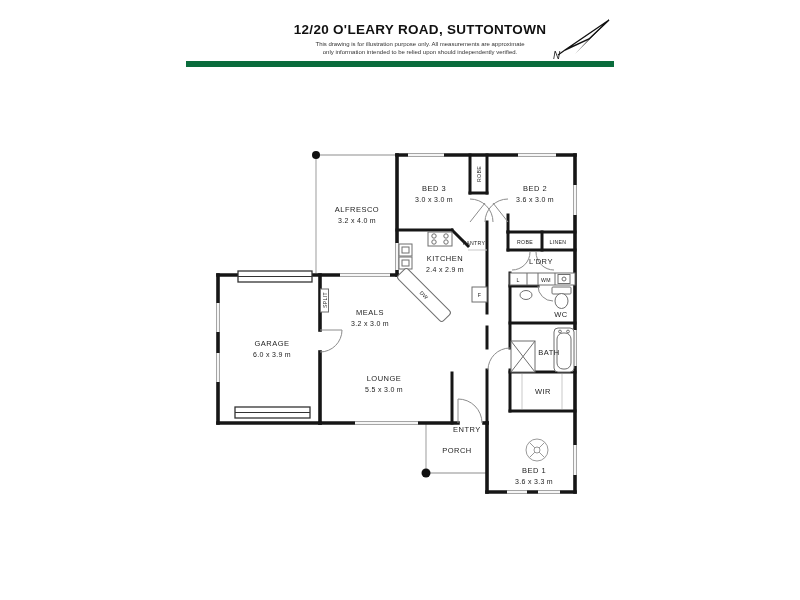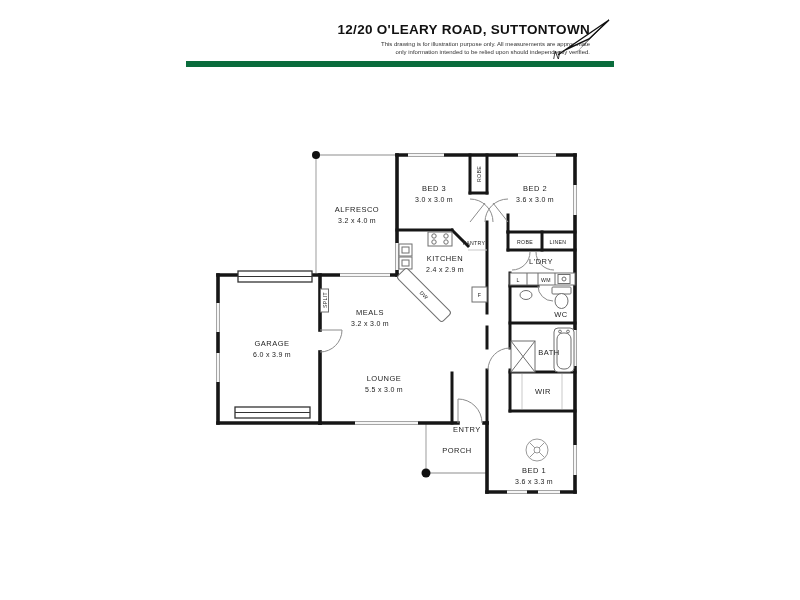--- a/index.html
+++ b/index.html
@@ -2,21 +2,21 @@
 <html><head>
 <meta charset="utf-8">
 <style>
   html,body{margin:0;padding:0;background:#fff;}
   #stage{position:relative;width:800px;height:600px;background:#fff;overflow:hidden;
          font-family:"Liberation Sans",sans-serif;}
   
   .logo{position:absolute;left:190px;top:14px;width:130px;}
   .logo-main{font-size:29px;font-weight:800;color:#27a05d;letter-spacing:-0.5px;line-height:1;}
   .logo-sub{font-size:6px;letter-spacing:3px;color:#9aa0a0;text-align:right;margin-top:2px;padding-right:4px;}
-  .title-block{position:absolute;left:250px;top:22px;width:340px;text-align:right;}
+  .title-block{position:absolute;left:250px;top:22px;width:340px;text-align:center;}
   .addr{font-size:13.5px;font-weight:700;color:#111;letter-spacing:0.3px;}
   .disclaimer{margin-top:3px;font-size:6px;line-height:1.35;color:#333;}
   .green-bar{position:absolute;left:186px;top:61px;width:428px;height:6px;background:#0a6c3c;}
   .compass{position:absolute;left:545px;top:10px;width:72px;height:52px;}
   
   svg{position:absolute;left:0;top:0;}
   svg text{font-family:"Liberation Sans",sans-serif;fill:#1c1c1c;}
   .room-name{font-size:7.5px;letter-spacing:0.5px;}
   .room-dims{font-size:7px;letter-spacing:0.3px;}
   .tiny{font-size:5.2px;letter-spacing:0.3px;fill:#222;}

